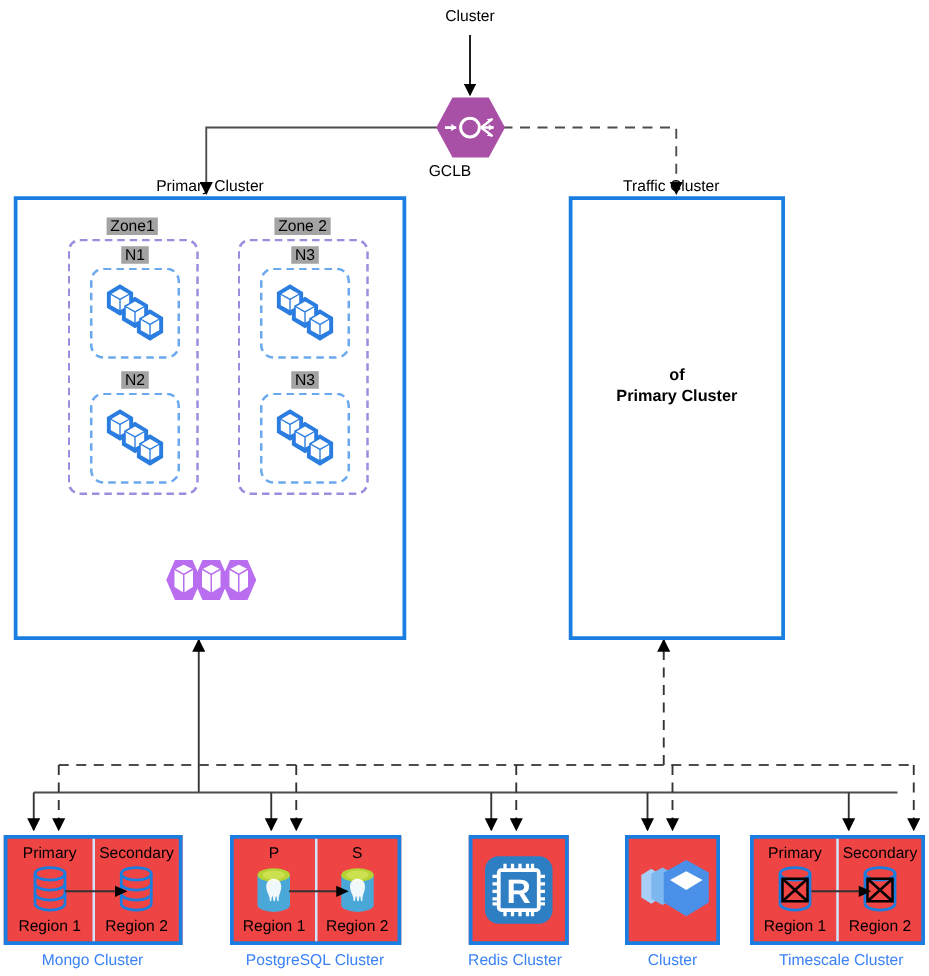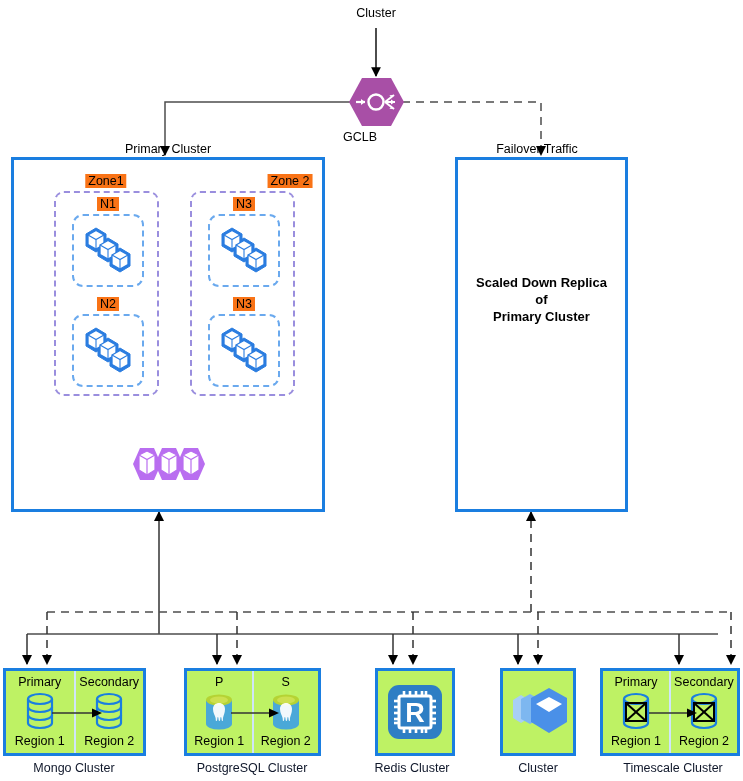--- a/index.html
+++ b/index.html
@@ -53,42 +53,42 @@
     border:2px dashed #6aa9ee;
     border-radius:11px;
     box-sizing:border-box;
   }
   .zone-title,.node-title{
     position:absolute;
     font-size:12.5px;
     color:#000;
     white-space:nowrap;
     transform:translateX(-50%);
-    background:#f97316;
+    background:#a3a3a3;
     padding:0 3px;
   }
 
   .failover-text{
     position:absolute;
     left:0;right:0;
     text-align:center;
     font-size:13px;
     font-weight:bold;
     color:#000;
     line-height:1.33;
   }
 
   
   .gclb-hex{position:absolute;}
 
   
   .db-card{
     position:absolute;
     border:3px solid #1a7ee0;
-    background:#bef264;
+    background:#ef4444;
     box-sizing:border-box;
     display:flex;
   }
   .db-half{
     flex:1 1 0;
     position:relative;
     display:flex;
     flex-direction:column;
     align-items:center;
     justify-content:space-between;
@@ -102,21 +102,21 @@
     flex:1 1 auto;
     display:flex;align-items:center;justify-content:center;
     width:100%;
   }
   .db-single{
     flex:1 1 0;display:flex;align-items:center;justify-content:center;
   }
   .db-caption{
     position:absolute;
     font-size:12.5px;
-    color:#0f172a;
+    color:#3b82f6;
     white-space:nowrap;
     transform:translateX(-50%);
   }
   .repl-arrow{position:absolute;}
 </style>
 </head>
 <body>
 
 <div id="stage">
 
@@ -214,21 +214,21 @@
           </g>
           <g stroke="#2b7de0" stroke-width="1.1" fill="none">
             <path d="M14,19 L22,23.5 L30,19 M22,23.5 L22,33"></path>
             <path d="M26,29 L34,33.5 L42,29 M34,33.5 L34,43"></path>
             <path d="M38,39 L46,43.5 L54,39 M46,43.5 L46,53"></path>
           </g>
         </svg>
       </div>
     </div>
 
-    <div class="zone-title" style="left:228px;top:14px;margin-left:48px;">Zone 2</div>
+    <div class="zone-title" style="left:228px;top:14px;">Zone 2</div>
     <div class="zone" style="left:176px;top:31px;width:105px;height:205px;">
       <div class="node-title" style="left:52px;top:4px;">N3</div>
       <div class="node" style="left:16px;top:21px;width:72px;height:73px;">
         <svg width="72" height="73" viewBox="0 0 72 73">
           <g fill="#2b7de0" stroke="#2b7de0" stroke-width="1">
             <polygon points="12,18 22,12 32,18 32,30 22,36 12,30"></polygon>
             <polygon points="24,28 34,22 44,28 44,40 34,46 24,40"></polygon>
             <polygon points="36,38 46,32 56,38 56,50 46,56 36,50"></polygon>
           </g>
           <g fill="#ffffff" stroke="#2b7de0" stroke-width="1.3">
@@ -280,23 +280,22 @@
         </g>
         <g stroke="#b96ef0" stroke-width="1.2" fill="none">
           <path d="M8,11 L16,15.5 L24,11 M16,15.5 L16,31"></path>
           <path d="M30,11 L38,15.5 L46,11 M38,15.5 L38,31"></path>
           <path d="M52,11 L60,15.5 L68,11 M60,15.5 L60,31"></path>
         </g>
       </svg>
     </div>
   </div>
 
-  <div class="cluster-caption" style="left:537px;top:142px;">Failover Traffic</div>
+  <div class="cluster-caption" style="left:537px;top:142px;">Traffic Cluster</div>
   <div class="cluster-box" style="left:455px;top:157px;width:173px;height:355px;">
-    <div class="failover-text" style="top:114px;">Scaled Down Replica</div>
     <div class="failover-text" style="top:131px;">of</div>
     <div class="failover-text" style="top:148px;">Primary Cluster</div>
   </div>
 
   <div class="db-card" style="left:3px;top:668px;width:143px;height:88px;">
     <div class="db-half">
       <div class="db-role">Primary</div>
       <div class="db-icon-row">
         <svg width="34" height="42" viewBox="0 0 34 42">
           <g fill="none" stroke="#1a7ee0" stroke-width="2.2">

